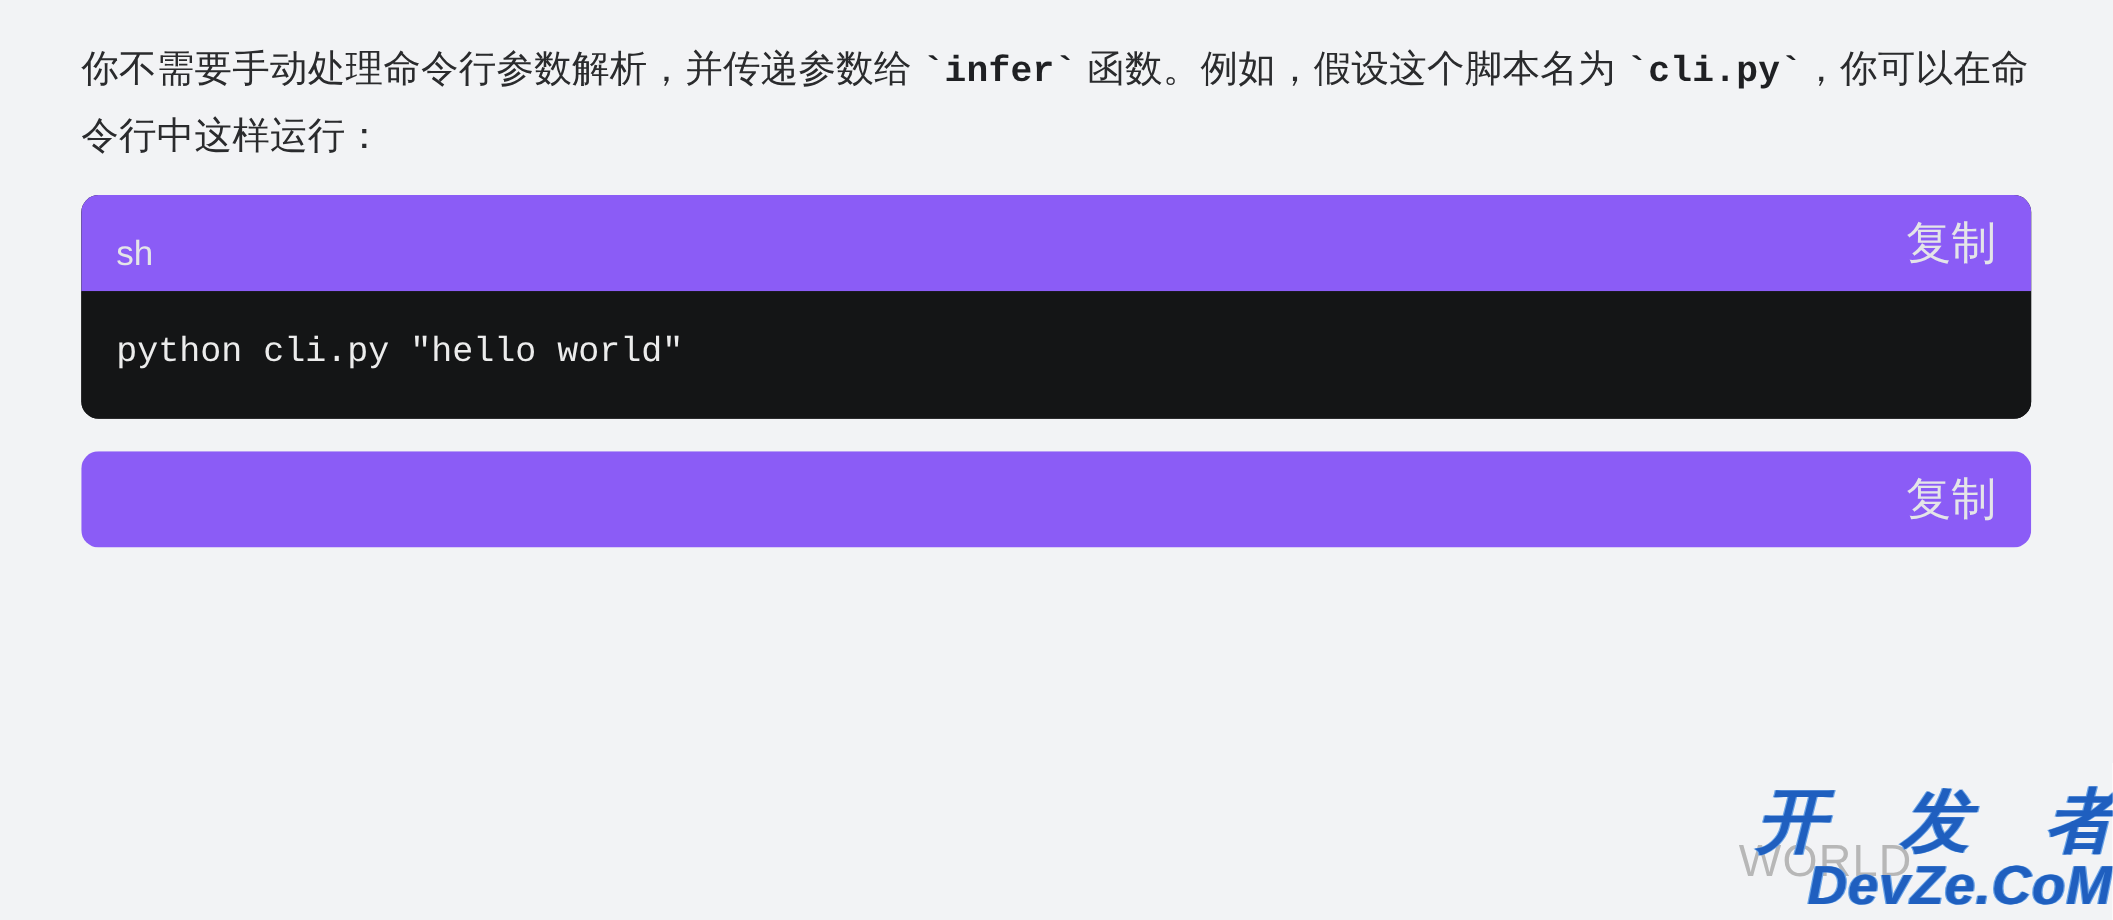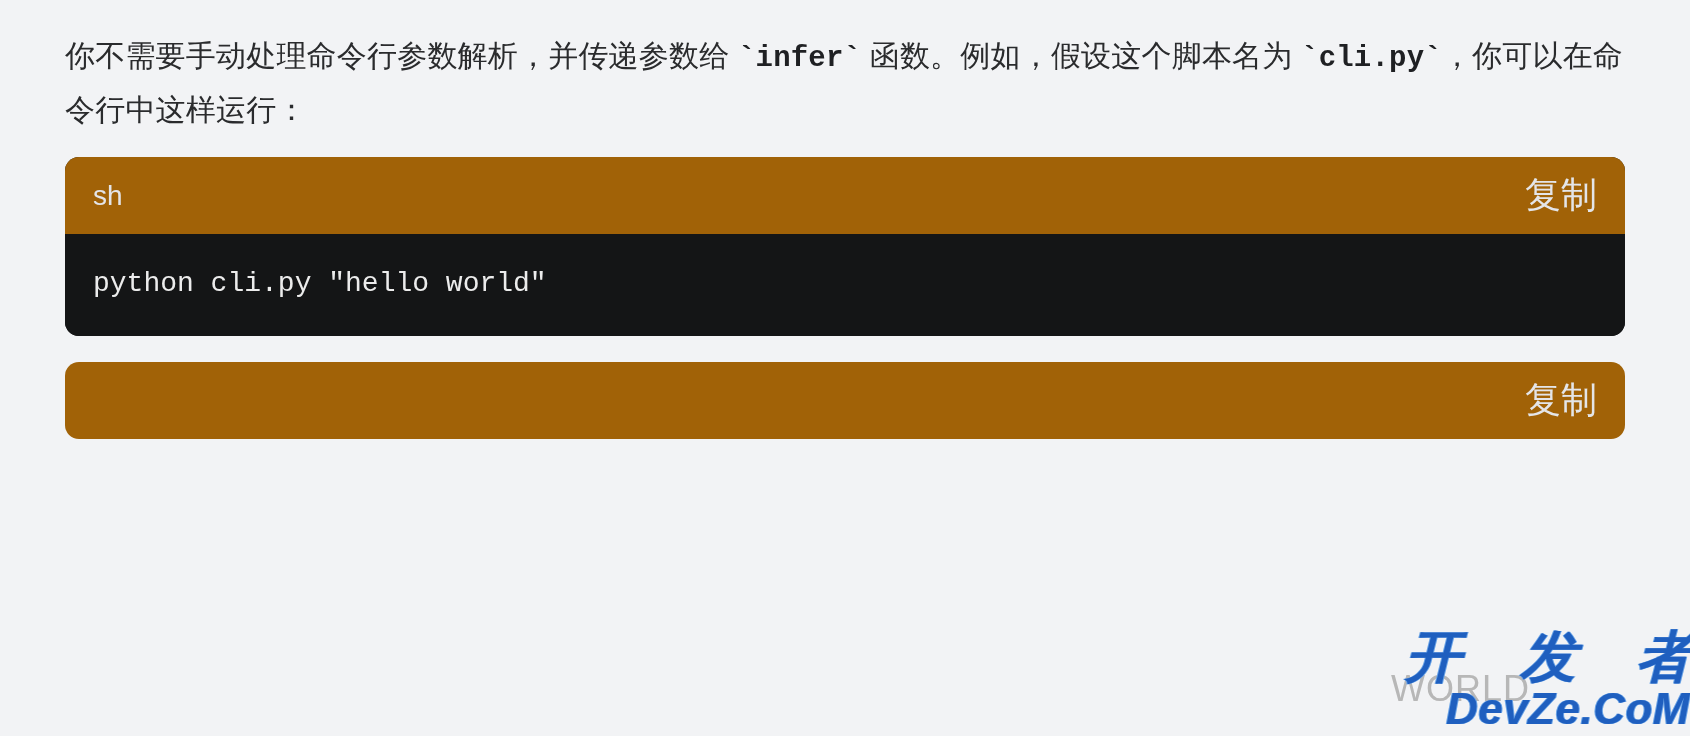--- a/index.html
+++ b/index.html
@@ -34,23 +34,23 @@
     margin-top: 37px;
   }
   .code-block {
     margin: 22px 0 26px 0;
     border-radius: 14px;
     overflow: hidden;
     background: #141516;
   }
   .code-header {
     display: flex;
-    align-items: center;
+    align-items: flex-end;
     justify-content: space-between;
-    background: #a16207;
+    background: #8b5cf6;
     color: #e4e5e8;
     padding: 14px 28px;
     font-size: 28px;
   }
   .code-header .lang {
     font-weight: 400;
   }
   .code-header .copy {
     font-size: 36px;
     cursor: pointer;

